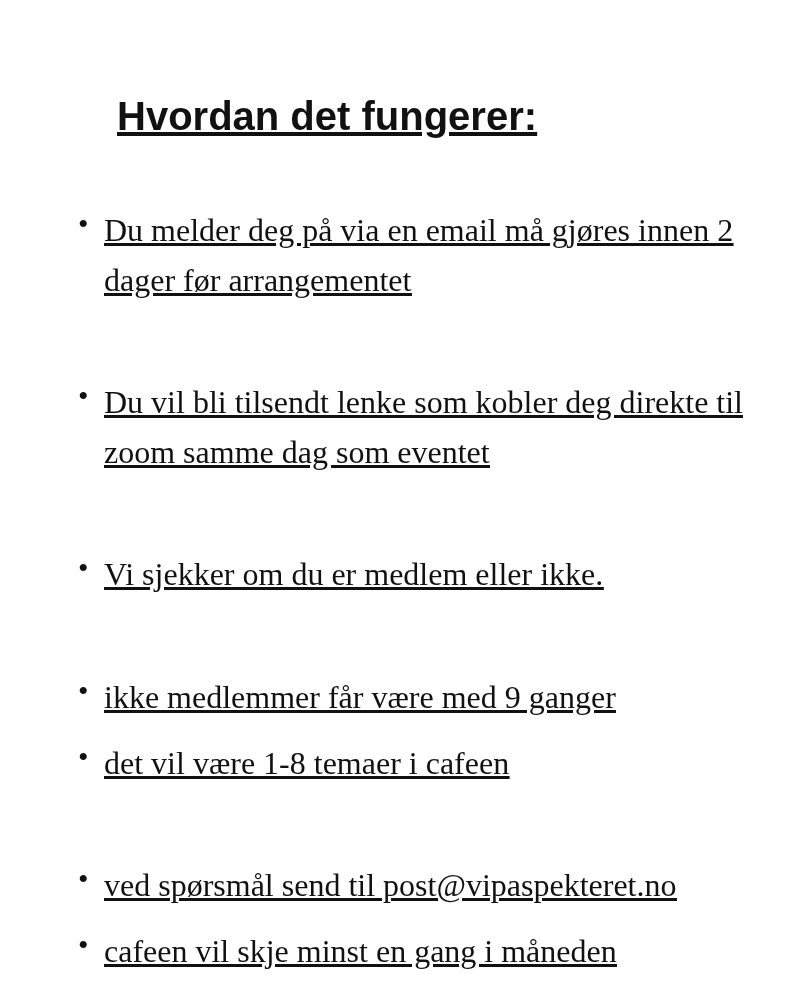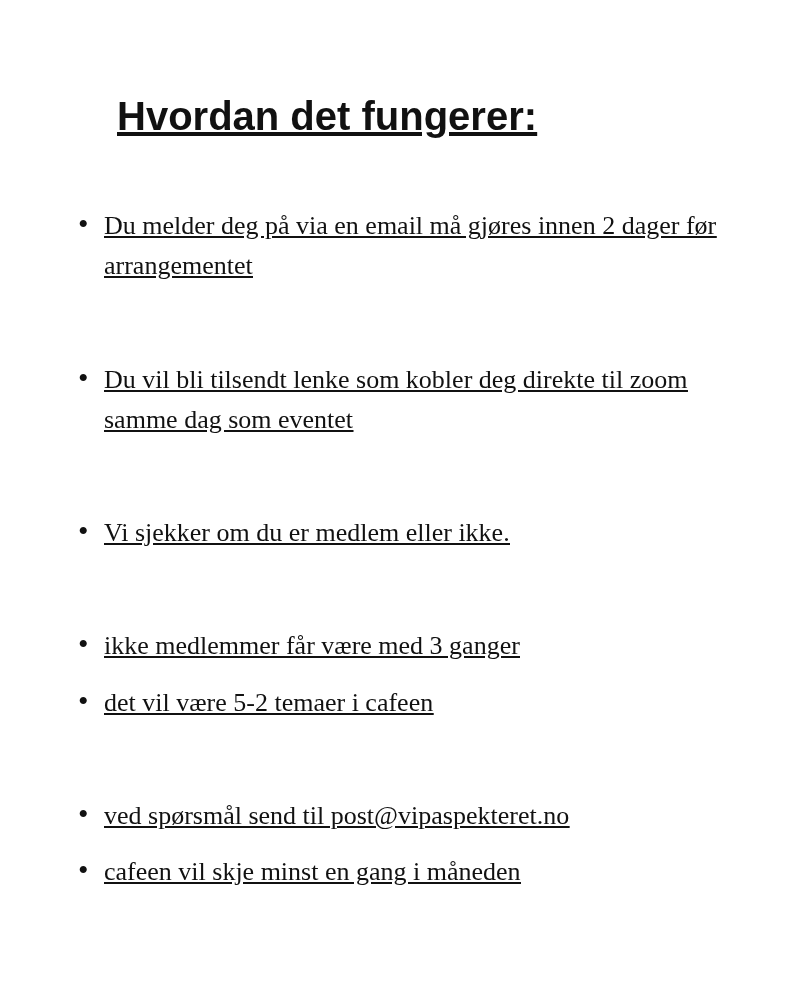--- a/index.html
+++ b/index.html
@@ -25,21 +25,21 @@
     font-size: 40px;
     line-height: 1.2;
     margin-left: 85px;
     margin-bottom: 34px;
     letter-spacing: 0px;
   }
   .content {
     margin-left: 38px;
     width: 706px;
     font-family: "Liberation Serif", "DejaVu Serif", serif;
-    font-size: 26px;
+    font-size: 32px;
     line-height: 1.55;
   }
   ul.bullet-group {
     list-style: none;
     margin-bottom: 41px;
   }
   ul.bullet-group:last-child { margin-bottom: 0; }
   ul.bullet-group li {
     position: relative;
     padding-left: 26px;
@@ -69,22 +69,22 @@
 
     <ul class="bullet-group">
       <li>Du vil bli tilsendt lenke som kobler deg direkte til zoom samme dag som eventet</li>
     </ul>
 
     <ul class="bullet-group">
       <li>Vi sjekker om du er medlem eller ikke.</li>
     </ul>
 
     <ul class="bullet-group">
-      <li>ikke medlemmer får være med 3 ganger</li>
-      <li>det vil være 5-2 temaer i cafeen</li>
+      <li>ikke medlemmer får være med 9 ganger</li>
+      <li>det vil være 1-8 temaer i cafeen</li>
     </ul>
 
     <ul class="bullet-group">
       <li>ved spørsmål send til post@vipaspekteret.no</li>
       <li>cafeen vil skje minst en gang i måneden</li>
     </ul>
 
   </div>
 </div>
 

